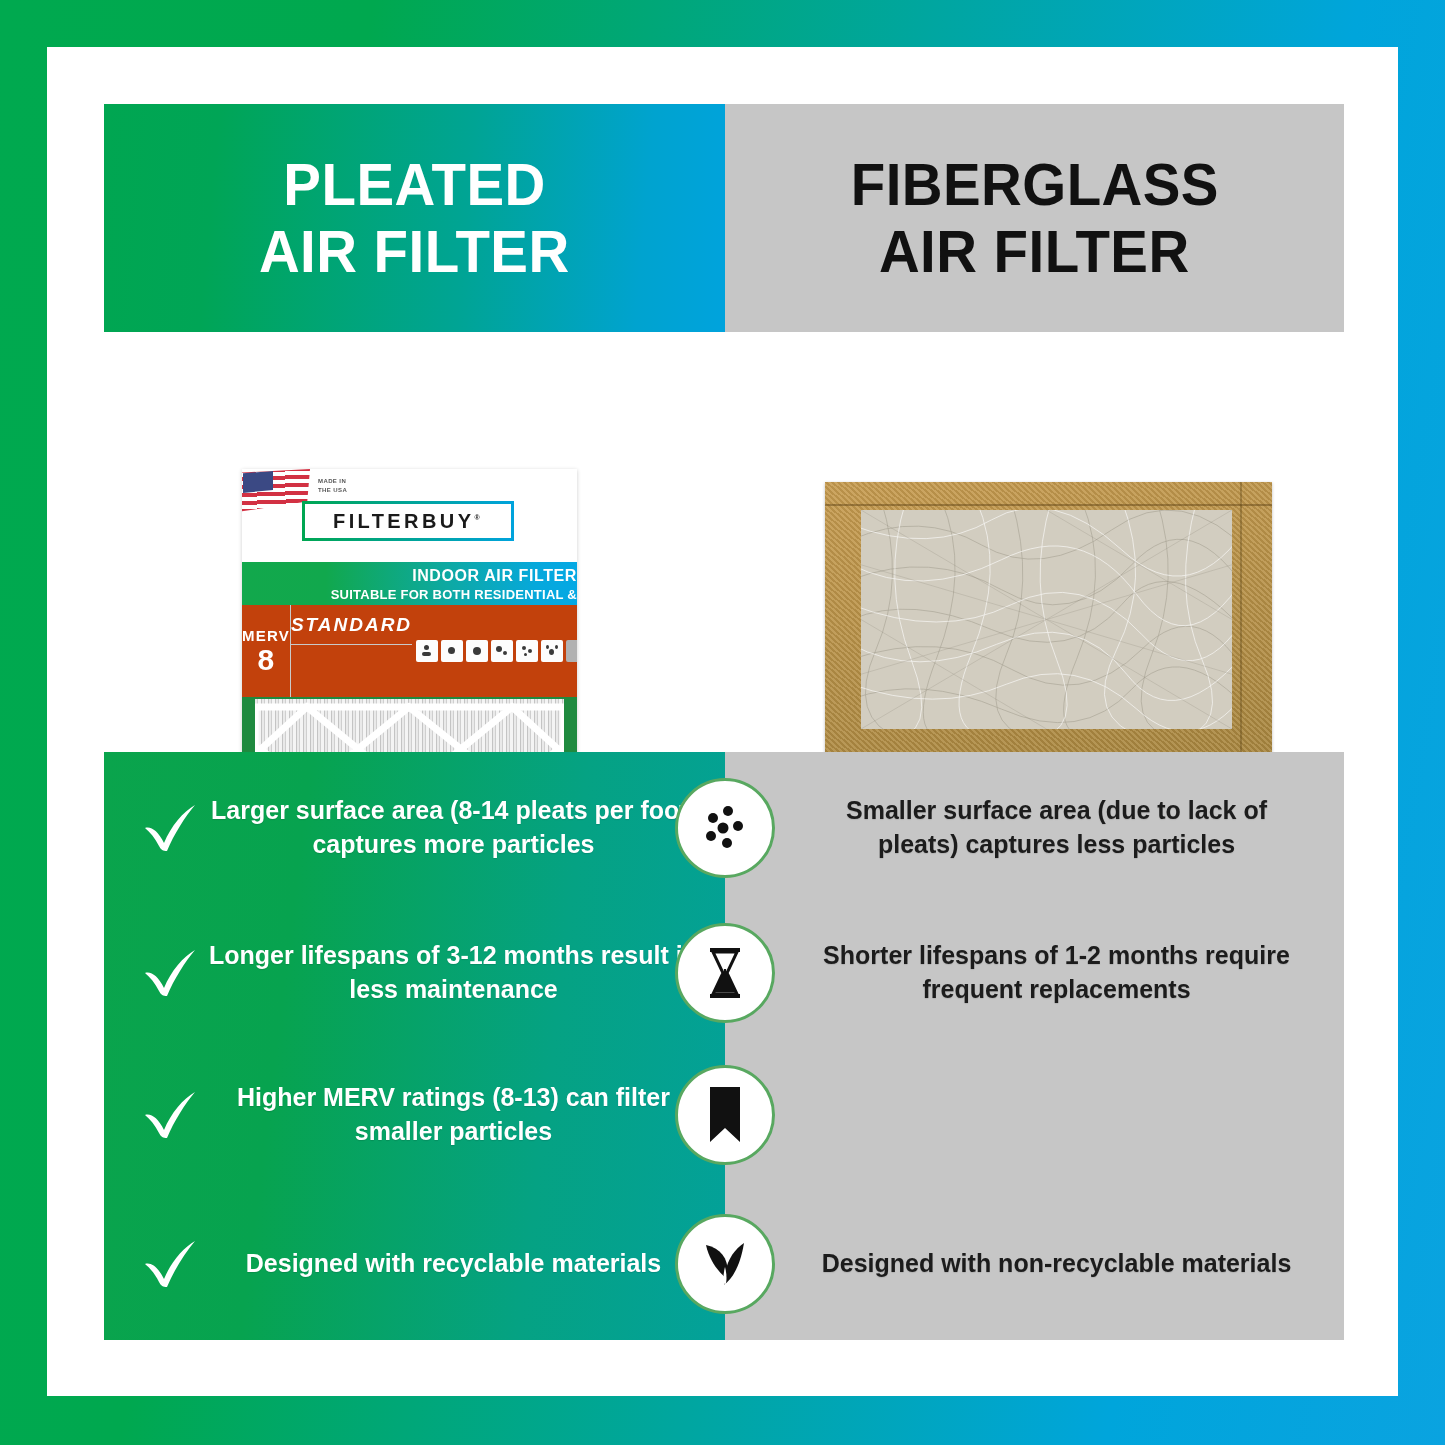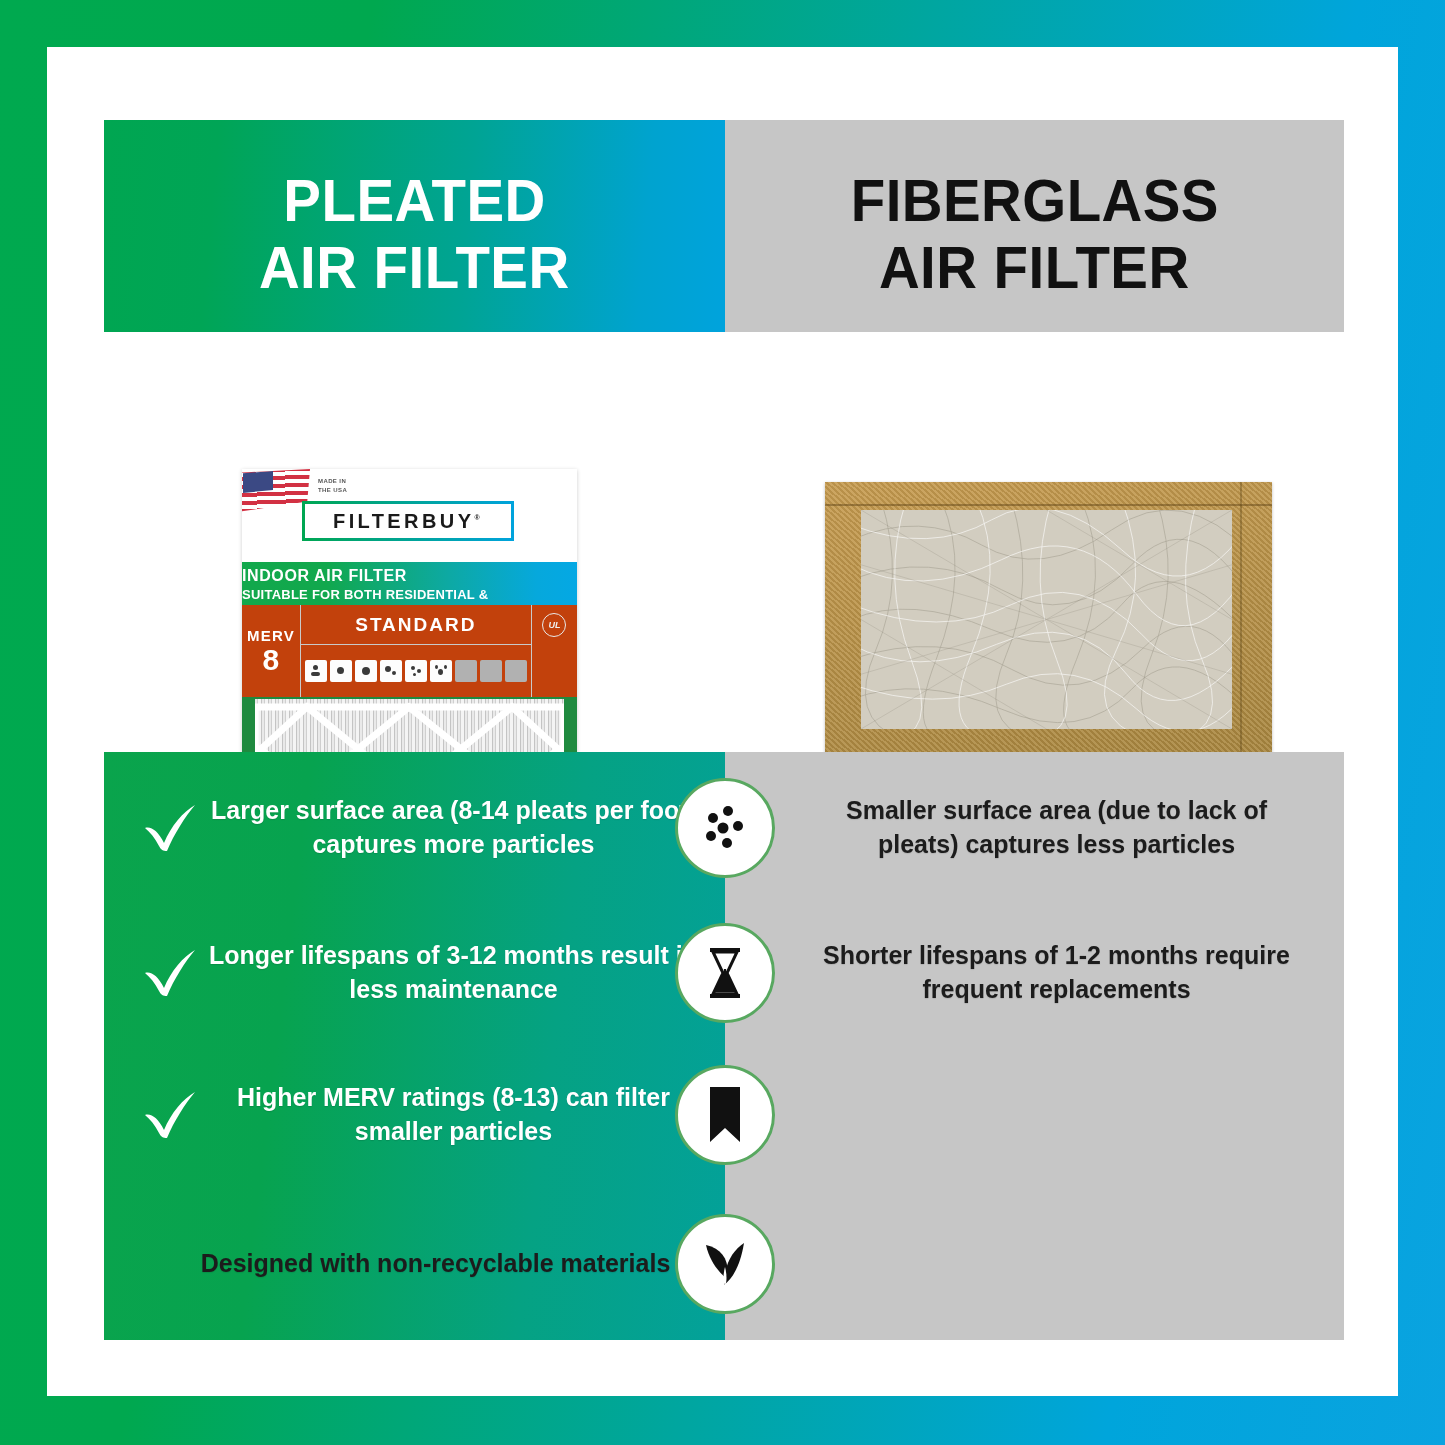--- a/index.html
+++ b/index.html
@@ -23,21 +23,21 @@
   }
 
   
   #canvas {
     position: absolute;
     left: 57px; top: 57px;
     width: 1240px; height: 1236px;
   }
 
   
-  .headers { position: absolute; left: 0; top: 16px; width: 1240px; height: 260px; display: flex; }
+  .headers { position: absolute; left: 0; top: 0; width: 1240px; height: 260px; display: flex; }
   .hdr { height: 228px; display: flex; flex-direction: column; align-items: center; justify-content: center; }
   .hdr-left {
     width: 621px;
     background: linear-gradient(95deg, #00a651 0%, #00a556 18%, #00a494 58%, #00a3cf 86%, #00a3dd 100%);
   }
   .hdr-right { width: 619px; background: #c6c6c6; }
   .hdr-line {
     font-weight: bold;
     font-size: 60px;
     letter-spacing: 0.5px;
@@ -89,33 +89,33 @@
     display: flex; align-items: center; justify-content: center;
   }
   .logo-text {
     font-size: 20px; font-weight: bold; letter-spacing: 3.4px; color: #1a1a1a;
   }
   .logo-text sup { font-size: 7px; vertical-align: super; }
 
   .pf-band {
     height: 43px;
     background: linear-gradient(90deg, #12a84c 0%, #11a84d 25%, #0da9a4 62%, #06a8dc 88%, #04a8e4 100%);
-    color: #ffffff; text-align: left; padding-top: 5px;
+    color: #ffffff; text-align: right; padding-top: 5px;
   }
   .pf-band-1 { font-size: 16px; font-weight: bold; letter-spacing: .6px; }
   .pf-band-2 { font-size: 13px; font-weight: bold; letter-spacing: .25px; margin-top: 2px; }
 
   .pf-spec { position: relative; height: 92px; background: #c2410c; display: flex; }
   .pf-merv {
     width: 74px; display: flex; flex-direction: column; align-items: center; justify-content: center;
     color: #ffffff; border-right: 1px solid #c9c9c9;
   }
   .pf-merv-w { font-size: 15px; font-weight: bold; letter-spacing: 1.2px; }
   .pf-merv-n { font-size: 30px; font-weight: bold; line-height: 1; margin-top: 1px; }
-  .pf-spec-mid { flex: 1; display: flex; flex-direction: column; }
+  .pf-spec-mid { flex: 1; display: flex; flex-direction: row; font-style: italic; }
   .pf-std {
     height: 40px; border-bottom: 1px solid #c9c9c9;
     display: flex; align-items: center; justify-content: center;
     color: #ffffff; font-size: 19px; font-weight: bold; letter-spacing: 2px;
   }
   .pf-icons { flex: 1; display: flex; align-items: center; justify-content: center; gap: 3px; padding: 0 4px; }
   .pf-ic { width: 22px; height: 22px; background: #fdfdfd; border-radius: 2px; position: relative; }
   .pf-ic.dim { background: #b1b1b1; }
   .pf-ic .d { position: absolute; background: #3a3a3a; border-radius: 50%; }
   .pf-cert {
@@ -420,20 +420,28 @@
           <div class="row-icon-wrap">
             <div class="row-icon">
               <svg width="56" height="62" viewBox="0 0 56 62">
                 <path d="M13,3 L43,3 L43,58 L28,44 L13,58 Z" fill="#111"></path>
               </svg>
             </div>
           </div>
         </div>
 
         <div class="row" style="top:435px;height:153px;">
+          <div class="row-l">
+            <div class="check">
+              <svg width="58" height="52" viewBox="0 0 58 52">
+                <path d="M4,26 C10,24 17,29 23,41 C30,24 42,10 54,3 C44,15 33,32 26,49 C22,49 20,48 18,44 C14,36 9,30 4,26 Z" fill="#ffffff"></path>
+              </svg>
+            </div>
+            <div class="row-l-text">Designed with recyclable materials</div>
+          </div>
           <div class="row-icon-wrap">
             <div class="row-icon">
               <svg width="62" height="62" viewBox="0 0 62 62">
                 <path d="M12,12 C30,16 36,30 33,46 C26,40 16,30 12,12 Z" fill="#111"></path>
                 <path d="M50,10 C46,34 38,46 30,52 C30,32 38,18 50,10 Z" fill="#111"></path>
                 <path d="M31,34 C33,42 33,48 31,53 C29,48 29,42 31,34 Z" fill="#ffffff"></path>
               </svg>
             </div>
           </div>
           <div class="row-r">

